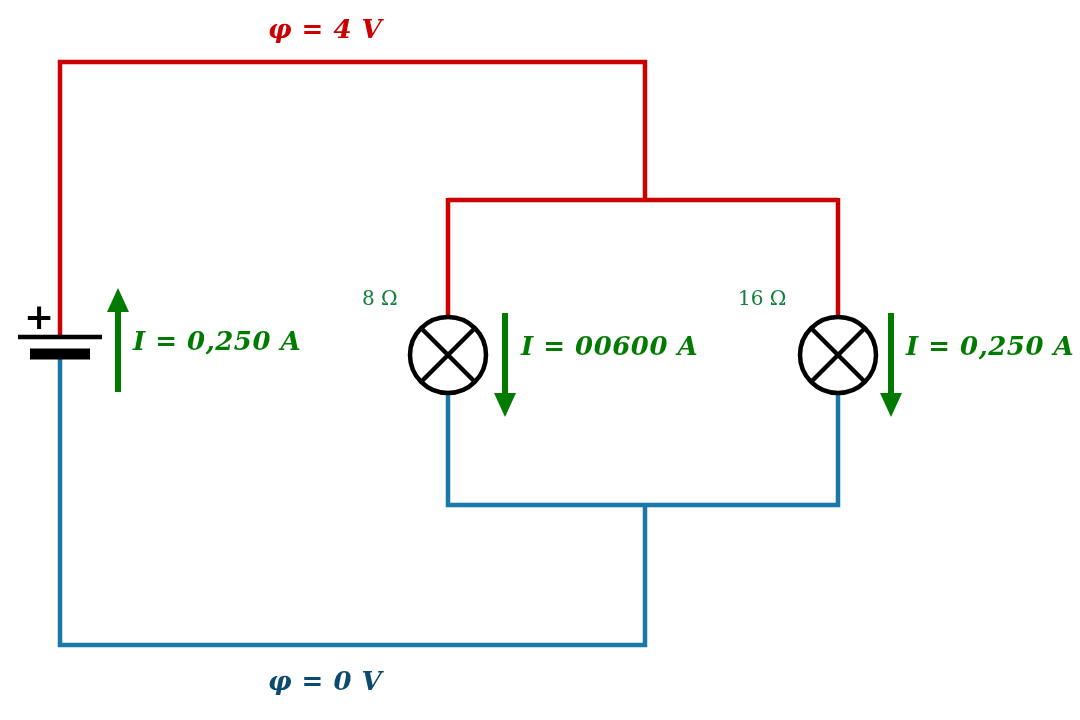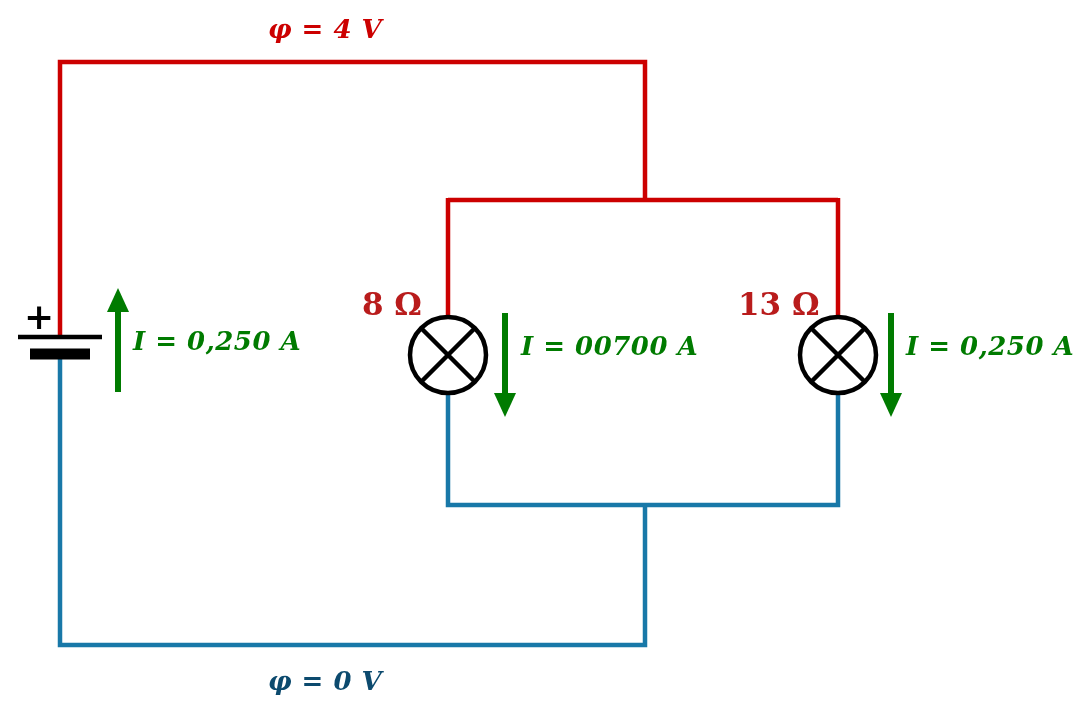--- a/index.html
+++ b/index.html
@@ -43,24 +43,24 @@
     letter-spacing: 0.5px;
   }
   .lbl-phi-top   { left: 268px; top: 14px; }
   .lbl-phi-bot   { left: 268px; top: 666px; }
   .lbl-i-batt    { left: 133px; top: 326px; }
   .lbl-i-lamp1   { left: 521px; top: 331px; }
   .lbl-i-lamp2   { left: 906px; top: 331px; }
   .lbl-res {
     position: absolute;
     white-space: nowrap;
-    font-weight: bold;
+    font-weight: normal;
     font-style: normal;
-    font-size: 31px;
-    color: #b91c1c;
+    font-size: 20px;
+    color: #15803d;
   }
   .lbl-res-1 { left: 362px; top: 286px; }
   .lbl-res-2 { left: 738px; top: 286px; }
   .lbl-plus {
     position: absolute;
     left: 24px; top: 298px;
     font-weight: bold;
     font-style: normal;
     font-size: 36px;
     line-height: 1;
@@ -100,23 +100,23 @@
     <path class="arrow-shaft" d="M 891 313 L 891 400" stroke="#007b00"></path>
     <polygon points="891,417 880,393 902,393" fill="#007b00"></polygon>
   </svg>
 
   <div class="lbl lbl-phi-top" style="color: rgb(204, 0, 0);">φ = 4 V</div>
 
   <div class="lbl lbl-phi-bot" style="color: #0c4a6e;">φ = 0 V</div>
 
   <div class="lbl lbl-i-batt" style="color: rgb(0, 123, 0);">I = 0,250 A</div>
 
-  <div class="lbl lbl-i-lamp1" style="color: rgb(0, 123, 0);">I = 00700 A</div>
+  <div class="lbl lbl-i-lamp1" style="color: rgb(0, 123, 0);">I = 00600 A</div>
 
   <div class="lbl lbl-i-lamp2" style="color: rgb(0, 123, 0);">I = 0,250 A</div>
 
   <div class="lbl-res lbl-res-1">8 Ω</div>
 
-  <div class="lbl-res lbl-res-2">13 Ω</div>
+  <div class="lbl-res lbl-res-2">16 Ω</div>
 
   <div class="lbl-plus">+</div>
 
 </div>
 
 </body></html>

